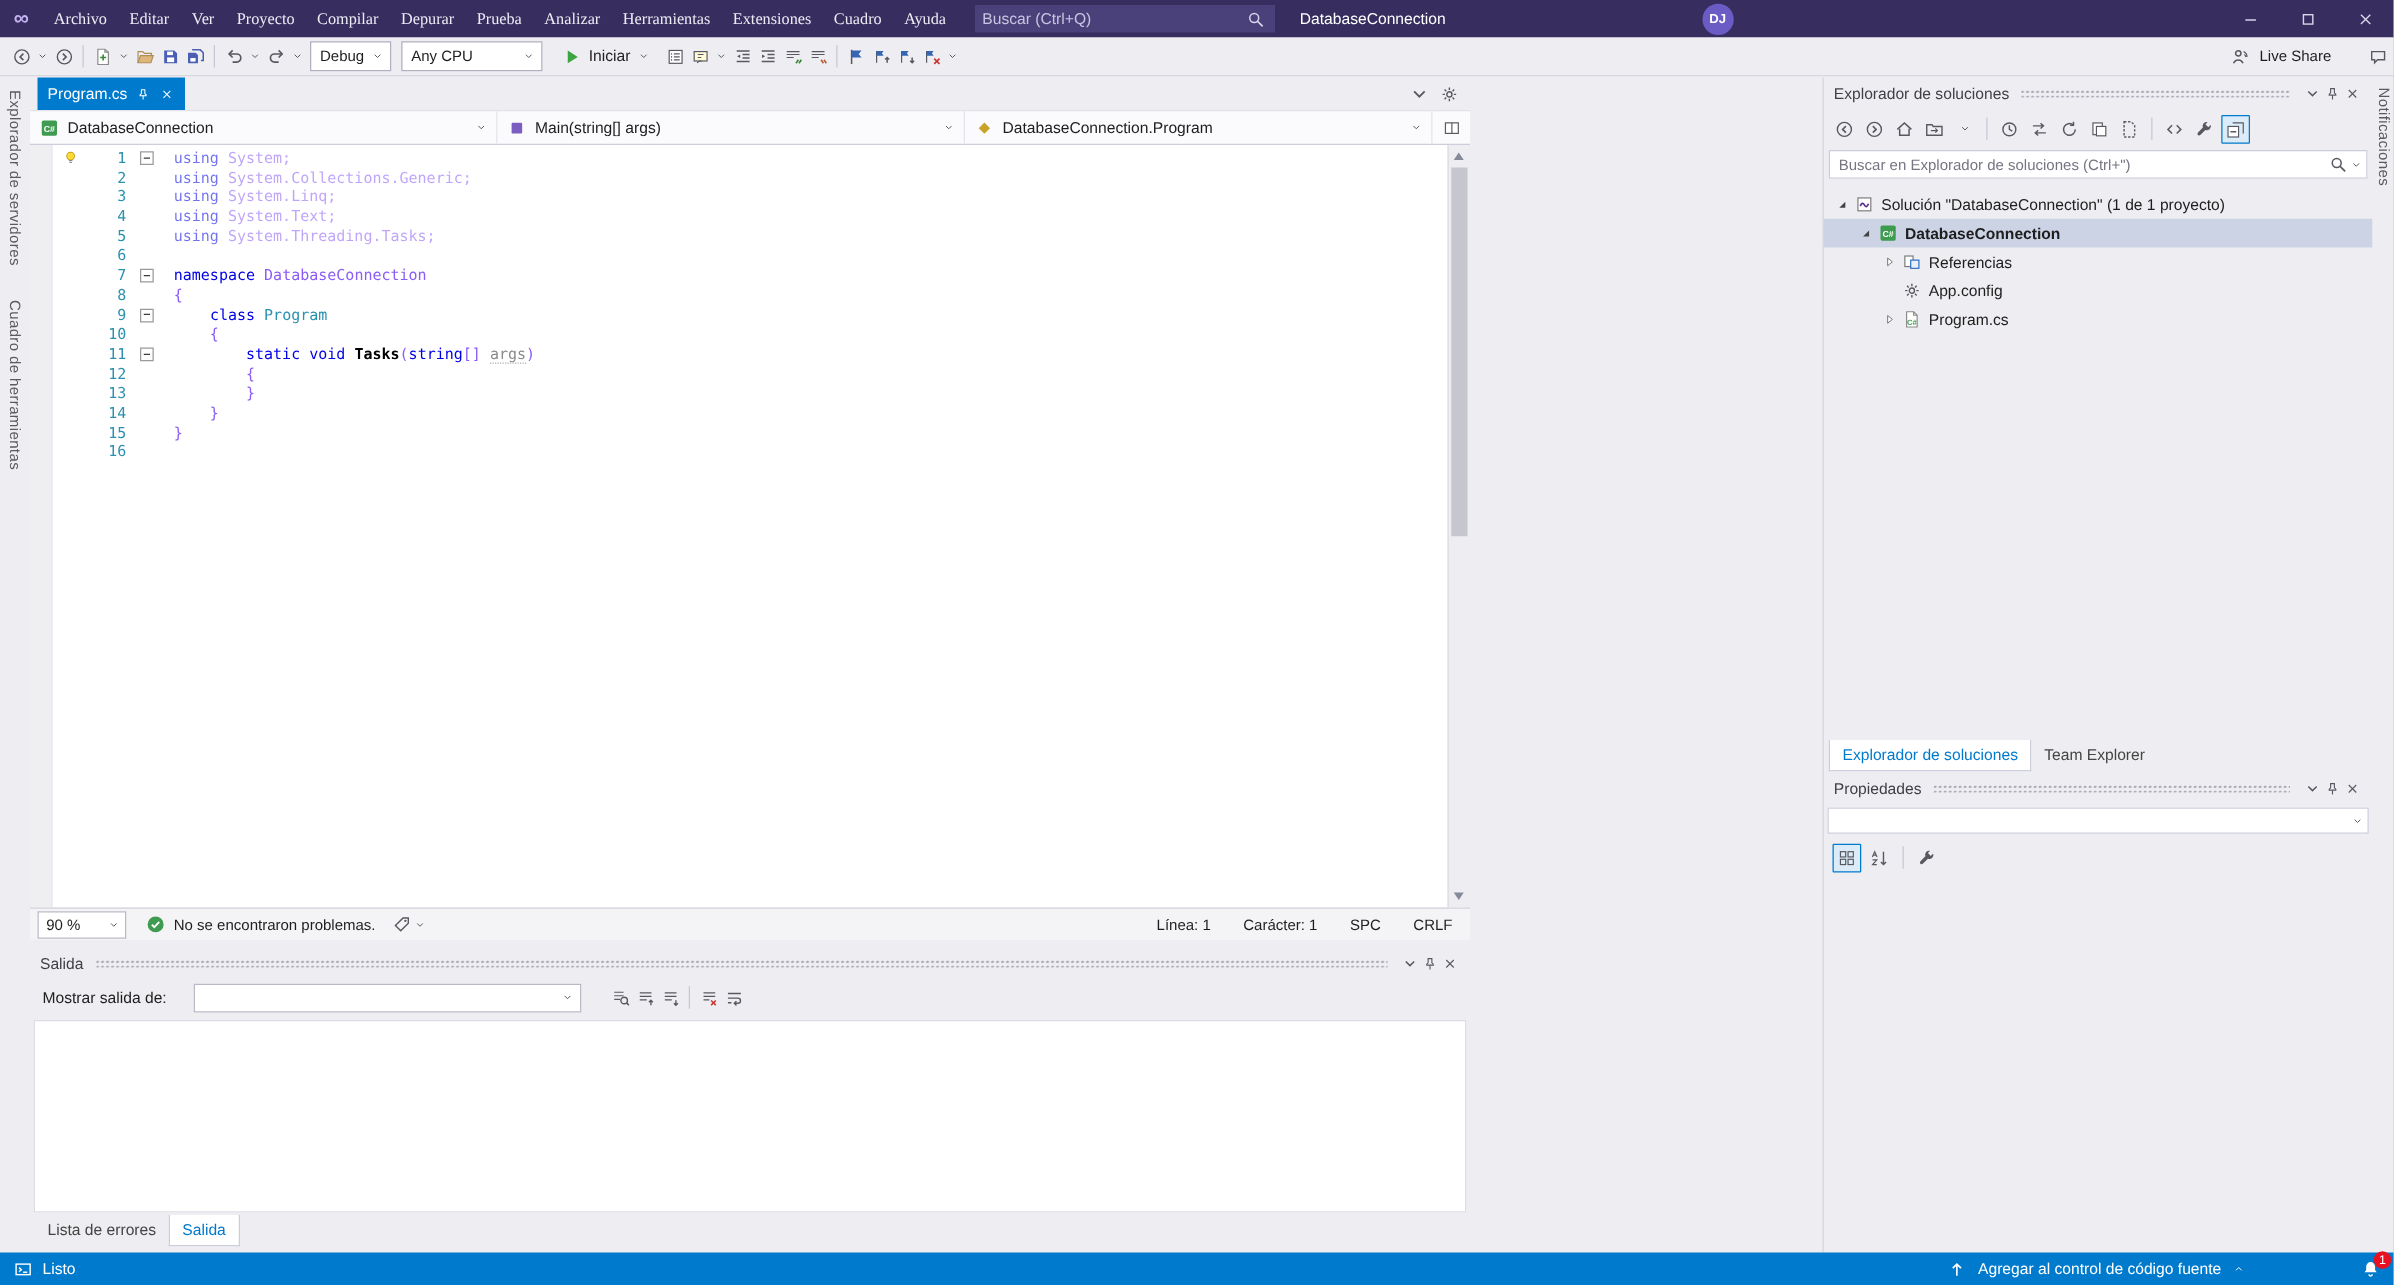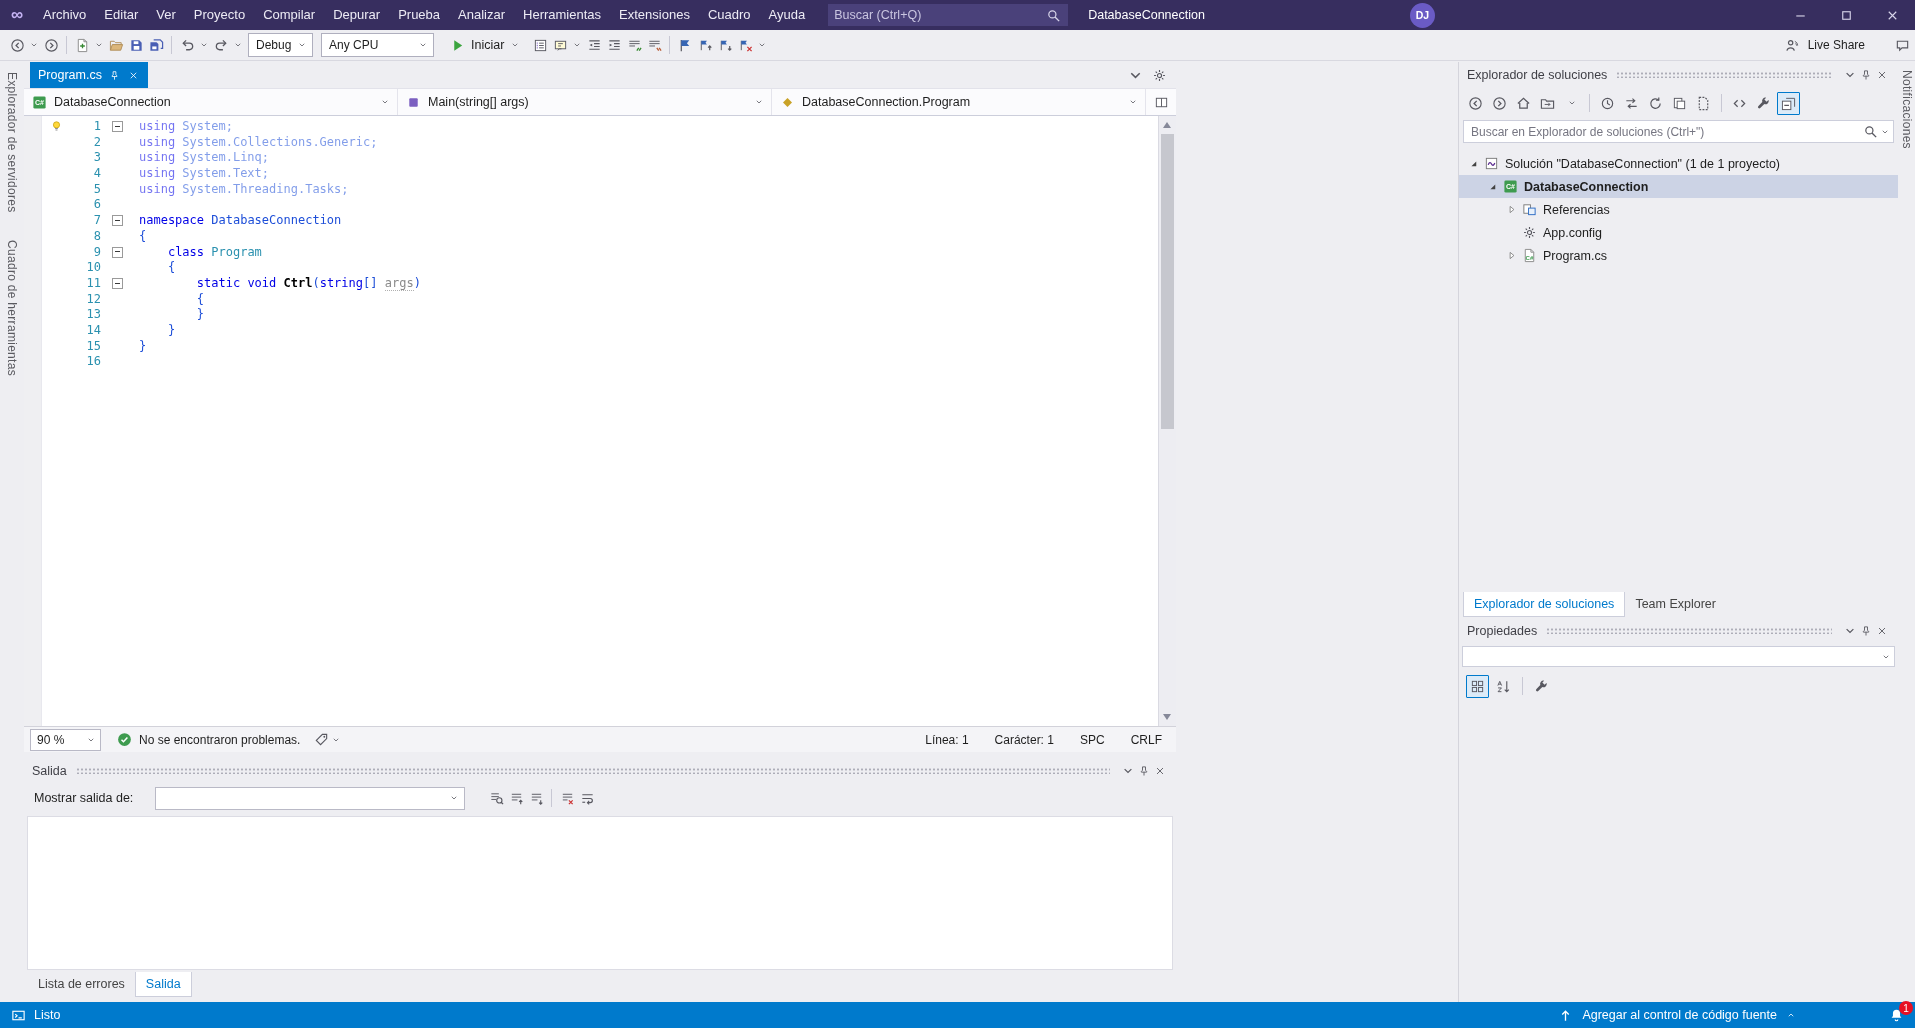--- a/index.html
+++ b/index.html
@@ -10,21 +10,21 @@
   .ic{display:inline-flex;width:18px;height:18px;align-items:center;justify-content:center;flex:none;color:#585860;}
   .ic svg{width:15px;height:15px;display:block;}
   .ic.car{width:12px;}
   .ic.car svg{width:8px;height:8px;}
   .tsep{width:1px;height:18px;background:#C8C8D4;margin:0 4px;flex:none;}
   .selbox{border:1px solid #007ACC;background:#DCEBF8;border-radius:1px;}
   
   #titlebar{left:0;top:0;width:1915px;height:30px;background:#372E5F;display:flex;align-items:center;color:#EDEBF5;}
   #titlebar .ic{color:#D8D5EA;}
   .logo{width:34px;display:flex;justify-content:center;align-items:center;font-size:17px;font-weight:bold;color:#C4B2F2;}
-  .menu-item{padding:0 9px;line-height:30px;font-size:13px;cursor:default;}
+  .menu-item{padding:0 9px;line-height:30px;font-size:13px;cursor:default;font-family:Liberation Serif, serif;}
   #tb-search{width:228px;height:22px;background:#4A417A;display:flex;align-items:center;margin-left:14px;padding:0 6px;}
   #tb-search .ph{flex:1;font-size:12.5px;color:#C9C5E0;}
   #win-title{margin-left:20px;color:#FFFFFF;font-size:12.5px;}
   #avatar{margin-left:205px;width:25px;height:25px;border-radius:50%;background:#6A5BC5;color:#fff;
           display:flex;align-items:center;justify-content:center;font-size:10.5px;font-weight:bold;}
   #win-controls{margin-left:auto;display:flex;height:30px;}
   .wbtn{width:46px;height:30px;display:flex;align-items:center;justify-content:center;color:#FFFFFF;}
   
   #toolbar{left:0;top:30px;width:1915px;height:31px;display:flex;align-items:center;background:#EEEEF2;
            border-bottom:1px solid #D8D8E0;padding-left:8px;box-sizing:border-box;}
@@ -59,21 +59,21 @@
   .cl{display:flex;height:15.7px;line-height:15.7px;padding-left:17px;font-family:"DejaVu Sans Mono","Liberation Mono",monospace;font-size:12px;}
   .c-glyph{width:30px;display:flex;align-items:center;justify-content:center;flex:none;}
   .c-glyph svg{width:13px;height:13px;}
   .c-num{width:30px;text-align:right;color:#2B91AF;flex:none;}
   .c-fold{width:32px;display:flex;align-items:center;justify-content:center;flex:none;}
   .fbox{width:9px;height:9px;border:1px solid #9A9A9A;background:#fff;position:relative;display:inline-block;box-sizing:content-box;}
   .fbox::after{content:"";position:absolute;left:2px;right:2px;top:3.5px;border-top:1px solid #3A3A3A;}
   .c-txt{white-space:pre;padding-left:6px;}
   .c-txt.faded{opacity:.55;}
   .tk-k{color:#0000E6;}
-  .tk-d{color:#1d4ed8;}
+  .tk-d{color:#8b5cf6;}
   .tk-t{color:#2B91AF;}
   .tk-b{color:#000;font-weight:bold;}
   .tk-p{color:#8A8A8A;border-bottom:1px dotted #B0B0B0;}
   #vscroll{position:absolute;right:0;top:0;bottom:0;width:17px;background:#EDEDF2;border-left:1px solid #DADAE2;}
   #vthumb{position:absolute;left:2px;right:2px;top:18px;height:295px;background:#C6C7CE;}
   .sarr{position:absolute;left:4px;width:0;height:0;border-left:4.5px solid transparent;border-right:4.5px solid transparent;}
   .sarr.up{top:6px;border-bottom:6px solid #868999;}
   .sarr.down{bottom:6px;border-top:6px solid #868999;}
   
   #edstatus{left:0;top:664px;width:1152px;height:26px;background:#F4F4F7;border-top:1px solid #D2D2DA;
@@ -550,21 +550,21 @@
             <span class="c-num">10</span>
             <span class="c-fold"></span>
             <span class="c-txt"><span class="tk-d">    {</span></span>
           </div>
           <div class="cl">
             <span class="c-glyph"></span>
             <span class="c-num">11</span>
             <span class="c-fold">
               <span class="fbox"></span>
             </span>
-            <span class="c-txt"><span class="tk-d">        </span><span class="tk-k">static</span><span class="tk-d"> </span><span class="tk-k">void</span><span class="tk-d"> </span><span class="tk-b">Ctrl</span><span class="tk-d">(</span><span class="tk-k">string</span><span class="tk-d">[] </span><span class="tk-p">args</span><span class="tk-d">)</span></span>
+            <span class="c-txt"><span class="tk-d">        </span><span class="tk-k">static</span><span class="tk-d"> </span><span class="tk-k">void</span><span class="tk-d"> </span><span class="tk-b">Tasks</span><span class="tk-d">(</span><span class="tk-k">string</span><span class="tk-d">[] </span><span class="tk-p">args</span><span class="tk-d">)</span></span>
           </div>
           <div class="cl">
             <span class="c-glyph"></span>
             <span class="c-num">12</span>
             <span class="c-fold"></span>
             <span class="c-txt"><span class="tk-d">        {</span></span>
           </div>
           <div class="cl">
             <span class="c-glyph"></span>
             <span class="c-num">13</span>

